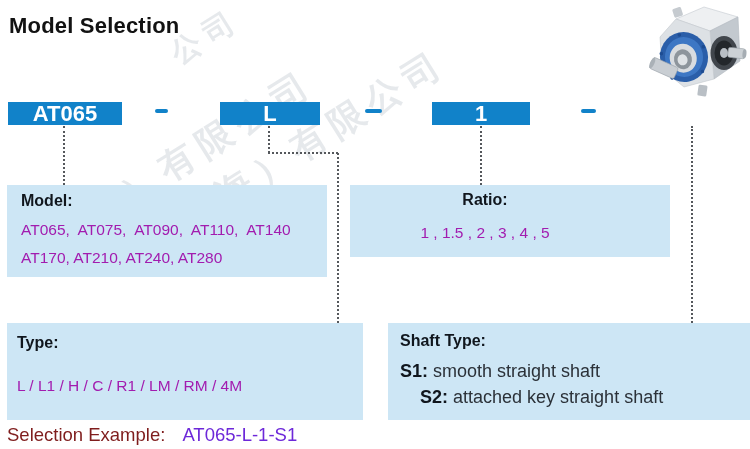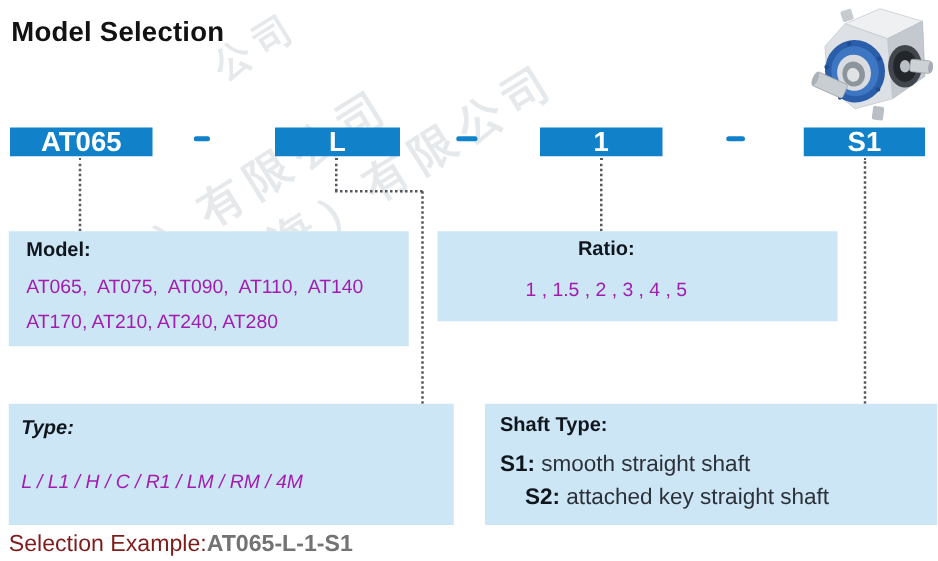--- a/index.html
+++ b/index.html
@@ -26,36 +26,36 @@
     text-align:center;
   }
   .dash{position:absolute;top:109px;height:4px;width:15px;background:#1182c9;border-radius:2px;}
   
   .vline{position:absolute;width:0;border-left:2px dotted #55585c;}
   .hline{position:absolute;height:0;border-top:2px dotted #55585c;}
   
   .panel{position:absolute;background:#cde6f5;box-sizing:border-box;}
   .panel-model{left:7px;top:185px;width:320px;height:92px;padding:8px 0 0 14px;}
   .panel-ratio{left:350px;top:185px;width:320px;height:72px;padding:7px 0 0 0;}
-  .panel-type{left:7px;top:323px;width:356px;height:97px;padding:12px 0 0 10px;font-style:italic;}
+  .panel-type{left:7px;top:323px;width:356px;height:97px;padding:12px 0 0 10px;}
   .panel-shaft{left:388px;top:323px;width:416px;height:97px;padding:10px 0 0 12px;}
   .p-label{font-weight:bold;font-size:16px;color:#10161d;line-height:16px;}
   .p-body{font-size:15.5px;color:#a21caf;line-height:16px;white-space:pre;}
   .panel-model .p-body.l1{margin-top:13px;}
   .panel-model .p-body.l2{margin-top:12px;}
   .ratio-inner{width:270px;text-align:center;}
   .ratio-inner .p-body{margin-top:17px;}
   .panel-type .p-body{margin-top:27px;}
   .shaft-line{margin-top:14px;font-size:18px;line-height:17px;color:#2b3138;white-space:pre;}
   .shaft-line + .shaft-line{margin-top:9px;margin-left:20px;}
   .shaft-code{font-weight:bold;color:#10161d;}
   
   .example{position:absolute;left:7px;top:425px;font-size:18.5px;line-height:20px;}
   .example .ex-label{color:#7f1d1d;}
-  .example .ex-value{color:#737373;font-weight:bold;}
+  .example .ex-value{color:#6d28d9;font-weight:normal;margin-left:17px;}
   
   .gearbox{position:absolute;left:646px;top:1px;width:102px;height:97px;}
 </style>
 </head>
 <body>
 
 <div class="stage">
 
   <div class="wm wm1">（江苏）有限公司</div>
   <div class="wm wm2">（上海）有限公司</div>
@@ -104,21 +104,20 @@
       </g>
     </svg>
   </div>
 
   <div class="code-box" style="left:8px;width:114px">AT065</div>
   <div class="dash" style="left:155px;width:13px"></div>
   <div class="code-box" style="left:220px;width:100px">L</div>
   <div class="dash" style="left:365px;width:17px"></div>
   <div class="code-box" style="left:432px;width:98px">1</div>
   <div class="dash" style="left:581px;width:15px"></div>
-  <div class="code-box" style="left:643px;width:97px">S1</div>
 
   <div class="vline" style="left:63px;top:126px;height:59px"></div>
   <div class="vline" style="left:268px;top:126px;height:27px"></div>
   <div class="hline" style="left:268px;top:152px;width:70px"></div>
   <div class="vline" style="left:337px;top:153px;height:170px"></div>
   <div class="vline" style="left:480px;top:126px;height:59px"></div>
   <div class="vline" style="left:691px;top:126px;height:197px"></div>
 
   <div class="panel panel-model">
     <div class="p-label">Model:</div>

